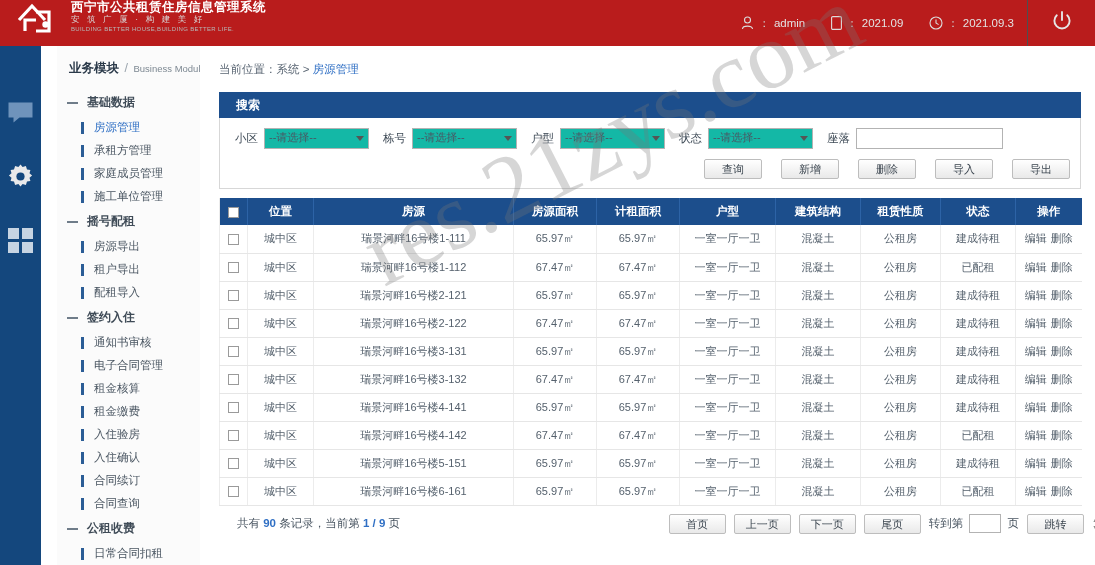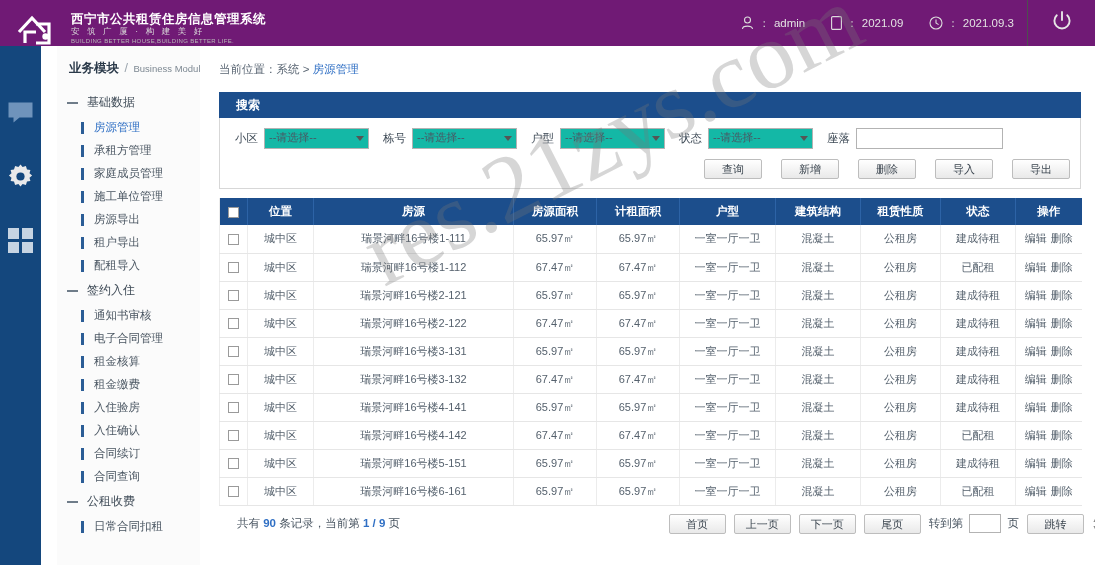--- a/index.html
+++ b/index.html
@@ -8,22 +8,22 @@
     width: 1095px; height: 565px;
     overflow: hidden;
     font-family: "Liberation Sans", "DejaVu Sans", sans-serif;
     background: #ffffff;
   }
   #app { position: relative; width: 1095px; height: 565px; }
 
   
   .topbar {
     position: absolute; left: 0; top: 0; width: 1095px; height: 46px;
-    background: #701a75;
-    display: flex; align-items: flex-end;
+    background: #b91c1c;
+    display: flex; align-items: flex-start;
   }
   .logo-block { display: flex; align-items: center; padding-left: 16px; }
   .logo-mark { width: 46px; height: 34px; position: relative; margin-right: 9px; }
   .logo-mark svg { display: block; }
   .logo-text { display: flex; flex-direction: column; justify-content: center; }
   .logo-title {
     color: #ffffff; font-size: 12.5px; font-weight: bold;
     letter-spacing: .5px; line-height: 14px; white-space: nowrap;
   }
   .logo-sub {
@@ -69,21 +69,21 @@
   }
   .sb-head {
     padding: 14px 0 12px 12px; font-size: 12.5px; color: #2b3a4a;
     white-space: nowrap;
   }
   .sb-head .cn { font-weight: bold; color: #2b3a4a; }
   .sb-head .slash { color: #9aa4ad; margin: 0 2px; }
   .sb-head .en { color: #7d8892; font-size: 9.5px; }
   .sb-group {
     display: flex; align-items: center; gap: 9px;
-    padding: 5px 0 5px 10px; font-size: 12px; color: #3f4b57; font-weight: normal;
+    padding: 5px 0 5px 10px; font-size: 12px; color: #3f4b57; font-weight: bold;
     white-space: nowrap;
   }
   .dash { display: inline-block; width: 11px; height: 2px; background: #6f7c89; }
   .sb-item {
     display: flex; align-items: center; gap: 10px;
     padding: 4px 0 4px 24px; font-size: 11.5px; color: #4a5662;
     white-space: nowrap;
   }
   .bar { display: inline-block; width: 3px; height: 12px; background: #2b5d96; }
   .sb-item.active { color: #2f6fc4; }
@@ -301,20 +301,24 @@
           <span class="bar"></span>
           <span>承租方管理</span>
         </div>
         <div class="sb-item">
           <span class="bar"></span>
           <span>家庭成员管理</span>
         </div>
         <div class="sb-item">
           <span class="bar"></span>
           <span>施工单位管理</span>
+        </div>
+        <div class="sb-group">
+          <span class="dash"></span>
+          <span>摇号配租</span>
         </div>
         <div class="sb-item">
           <span class="bar"></span>
           <span>房源导出</span>
         </div>
         <div class="sb-item">
           <span class="bar"></span>
           <span>租户导出</span>
         </div>
         <div class="sb-item">

